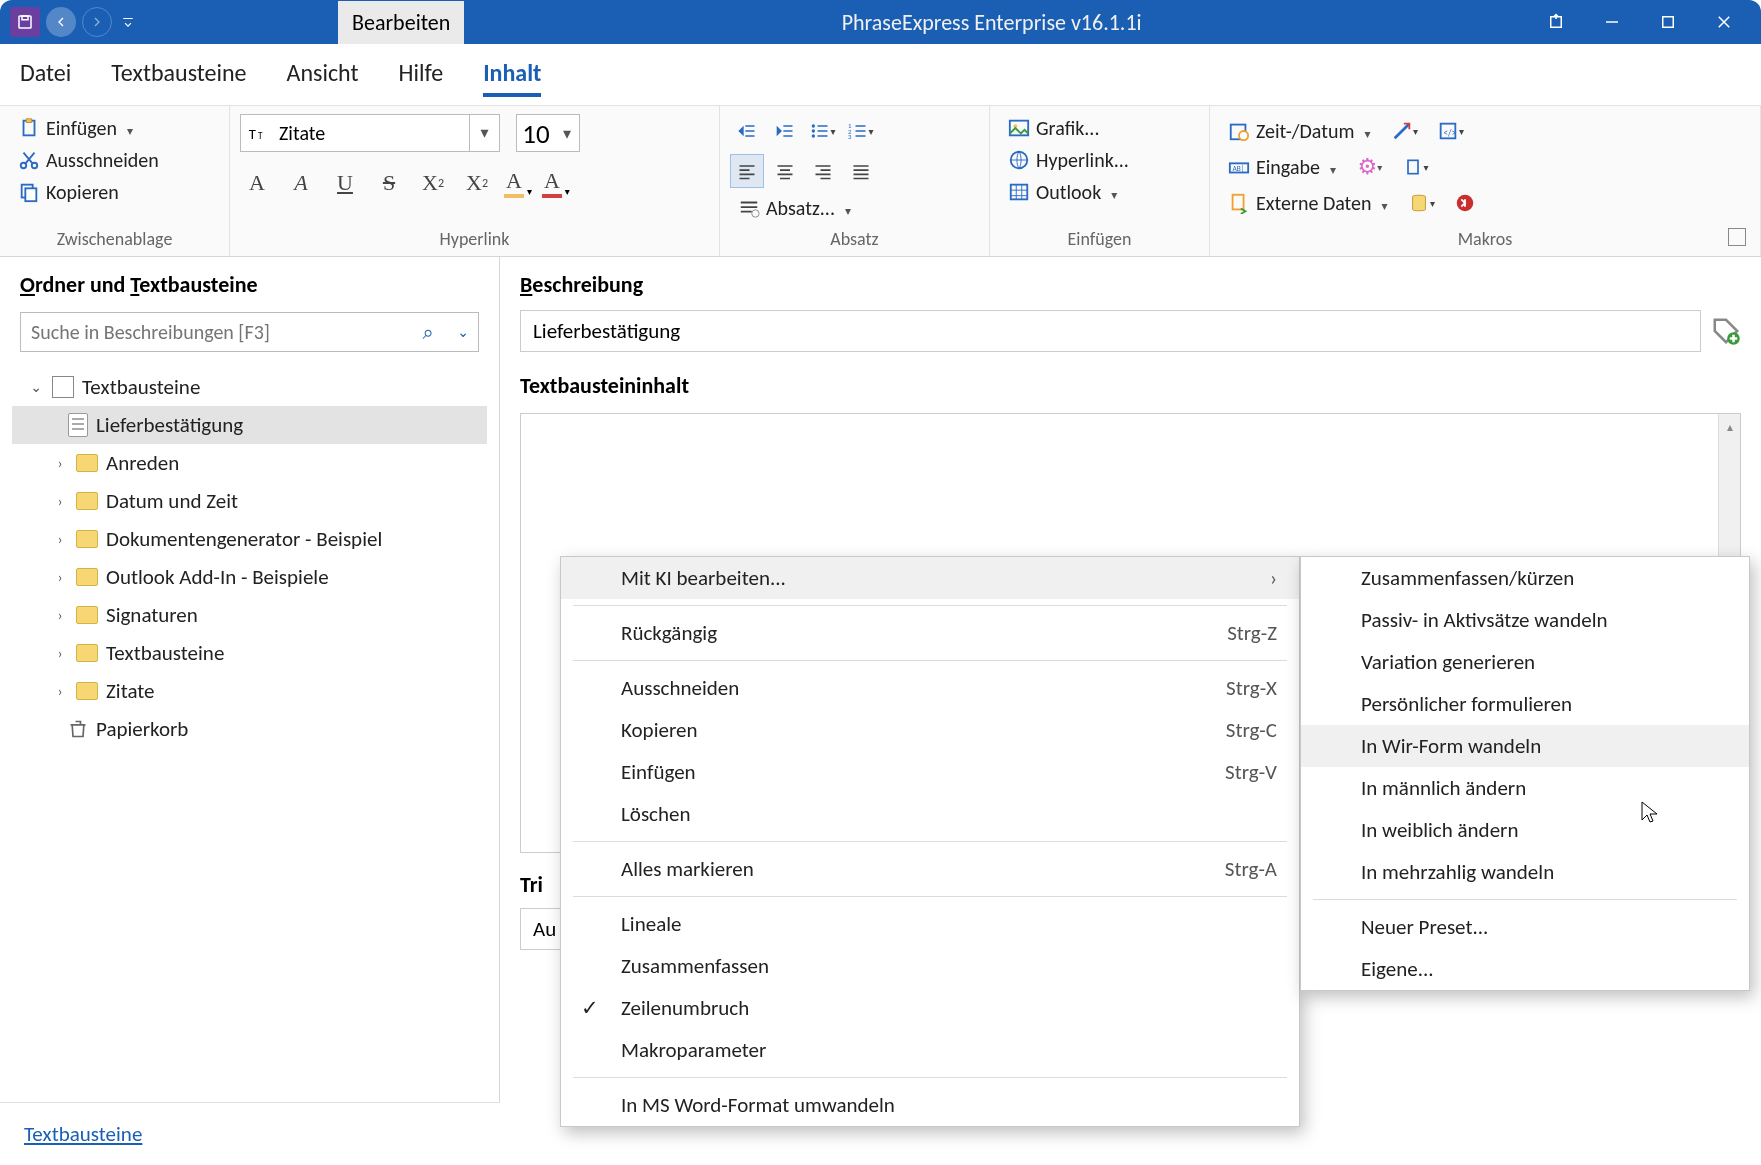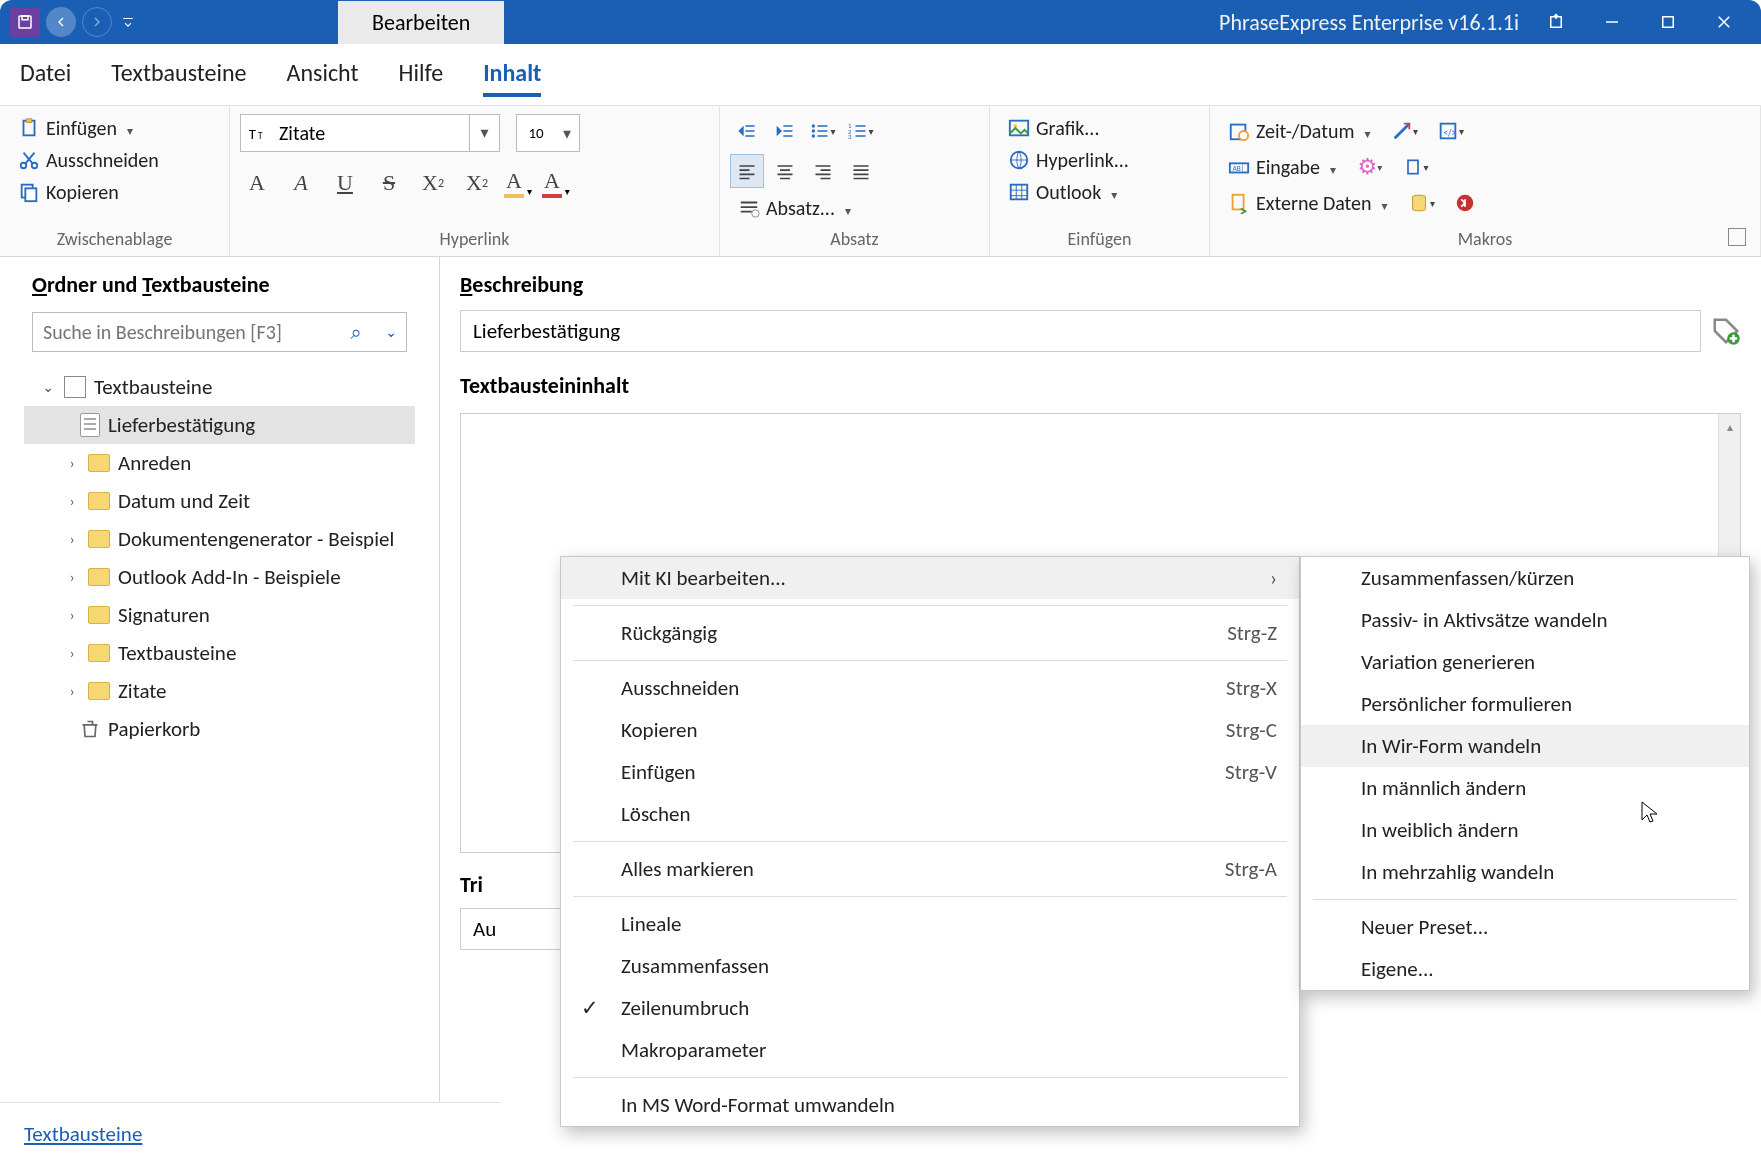--- a/index.html
+++ b/index.html
@@ -2,50 +2,50 @@
 <html><head>
 <meta charset="utf-8">
 <style>
 *{box-sizing:border-box;margin:0;padding:0;font-family:"Segoe UI","Calibri",sans-serif}
 body{background:#fff;width:1761px;height:1165px;overflow:hidden;position:relative}
 
 .titlebar{height:44px;background:#1a5fb4;display:flex;align-items:center;color:#fff;font-size:18px;border-radius:12px 12px 0 0}
 .titlebar .qat{display:flex;align-items:center;gap:6px;padding:0 10px}
 .titlebar .qat .ic{width:30px;height:30px;display:flex;align-items:center;justify-content:center;border-radius:4px}
 .titlebar .qat .ic svg{stroke:#fff;fill:none;stroke-width:2}
-.titlebar .tab{background:#eaeaea;color:#000;padding:8px 34px;font-size:22px;margin-left:190px}
-.titlebar .title{flex:1;text-align:right;font-size:22px;color:#f0f0f0}
+.titlebar .tab{background:#eaeaea;color:#000;padding:8px 14px;font-size:22px;margin-left:190px}
+.titlebar .title{flex:1;text-align:center;font-size:22px;color:#f0f0f0}
 .titlebar .winctl{display:flex;gap:10px;padding:0 14px}
 .titlebar .winctl .wb{width:46px;height:36px;display:flex;align-items:center;justify-content:center}
 .titlebar .winctl .wb svg{stroke:#fff;fill:none;stroke-width:2}
 
 .menutabs{display:flex;gap:40px;padding:14px 20px 8px 20px;font-size:24px;color:#222}
 .menutabs .mt{cursor:pointer}
 .menutabs .mt.active{font-weight:700;color:#1a5fb4;border-bottom:4px solid #1a5fb4;padding-bottom:6px}
 
 .ribbon{display:flex;background:#fafafa;border-top:1px solid #e3e3e3;border-bottom:1px solid #d6d6d6}
 .rgroup{padding:6px 10px;display:flex;flex-direction:column;justify-content:space-between;border-right:1px solid #e3e3e3}
 .rgroup .label{text-align:center;font-size:18px;color:#666;padding-top:4px}
 .rrow{display:flex;align-items:center;gap:6px;margin:2px 0}
 .rbtn{display:flex;align-items:center;gap:6px;padding:4px 8px;font-size:20px;color:#222;cursor:pointer}
 .rbtn .caret::after{content:"▾";font-size:12px;color:#555;margin-left:4px}
 .ric{width:22px;height:22px;flex:0 0 22px}
 .fontsel{display:flex;align-items:center;border:1px solid #bbb;background:#fff;height:38px}
 .fontsel .fname{padding:0 10px;min-width:200px;font-size:20px}
 .fontsel .drop{width:30px;text-align:center;color:#555;border-left:1px solid #bbb;height:100%;line-height:36px}
 .sizebox{margin-left:10px;display:flex;align-items:center;border:1px solid #bbb;background:#fff;height:38px}
-.sizebox input{width:38px;border:0;font-size:15px;text-align:center}
+.sizebox input{width:38px;border:0;font-size:27px;text-align:center}
 .sizebox .drop{width:24px;text-align:center;color:#555}
 .sqbtn{width:34px;height:34px;display:flex;align-items:center;justify-content:center;font-family:"Times New Roman",serif;font-size:22px;color:#444}
 .sqbtn.active{background:#dfe8f2;border:1px solid #9ec0e6}
 .colorswatch{display:flex;align-items:flex-end}
 .colorswatch .letter{font-size:22px;color:#444;border-bottom:4px solid;padding:0 2px;font-family:"Times New Roman",serif}
 
 .workspace{display:flex;height:calc(1165px - 44px - 58px - 210px)}
-.sidebar{width:440px;border-right:1px solid #d6d6d6;padding:14px 24px;background:#fff}
+.sidebar{width:500px;border-right:1px solid #d6d6d6;padding:14px 12px;background:#fff}
 .sidebar h3{font-size:22px;font-weight:700;margin:0 8px 14px}
 .search{display:flex;align-items:center;border:1px solid #bbb;height:40px;margin:0 8px 16px}
 .search input{flex:1;border:0;font-size:20px;padding:0 10px;color:#888;background:transparent}
 .search .sic{width:40px;text-align:center;color:#1a5fb4;font-size:20px}
 .search .dic{width:30px;text-align:center;color:#1a5fb4;font-size:14px}
 .tree{font-size:21px;color:#222}
 .tree .node{display:flex;align-items:center;gap:8px;padding:6px 6px 6px 16px;cursor:pointer}
 .tree .node.lv1{padding-left:40px}
 .tree .node.lv2{padding-left:56px}
 .tree .chev{width:16px;text-align:center;color:#555;font-size:14px}

